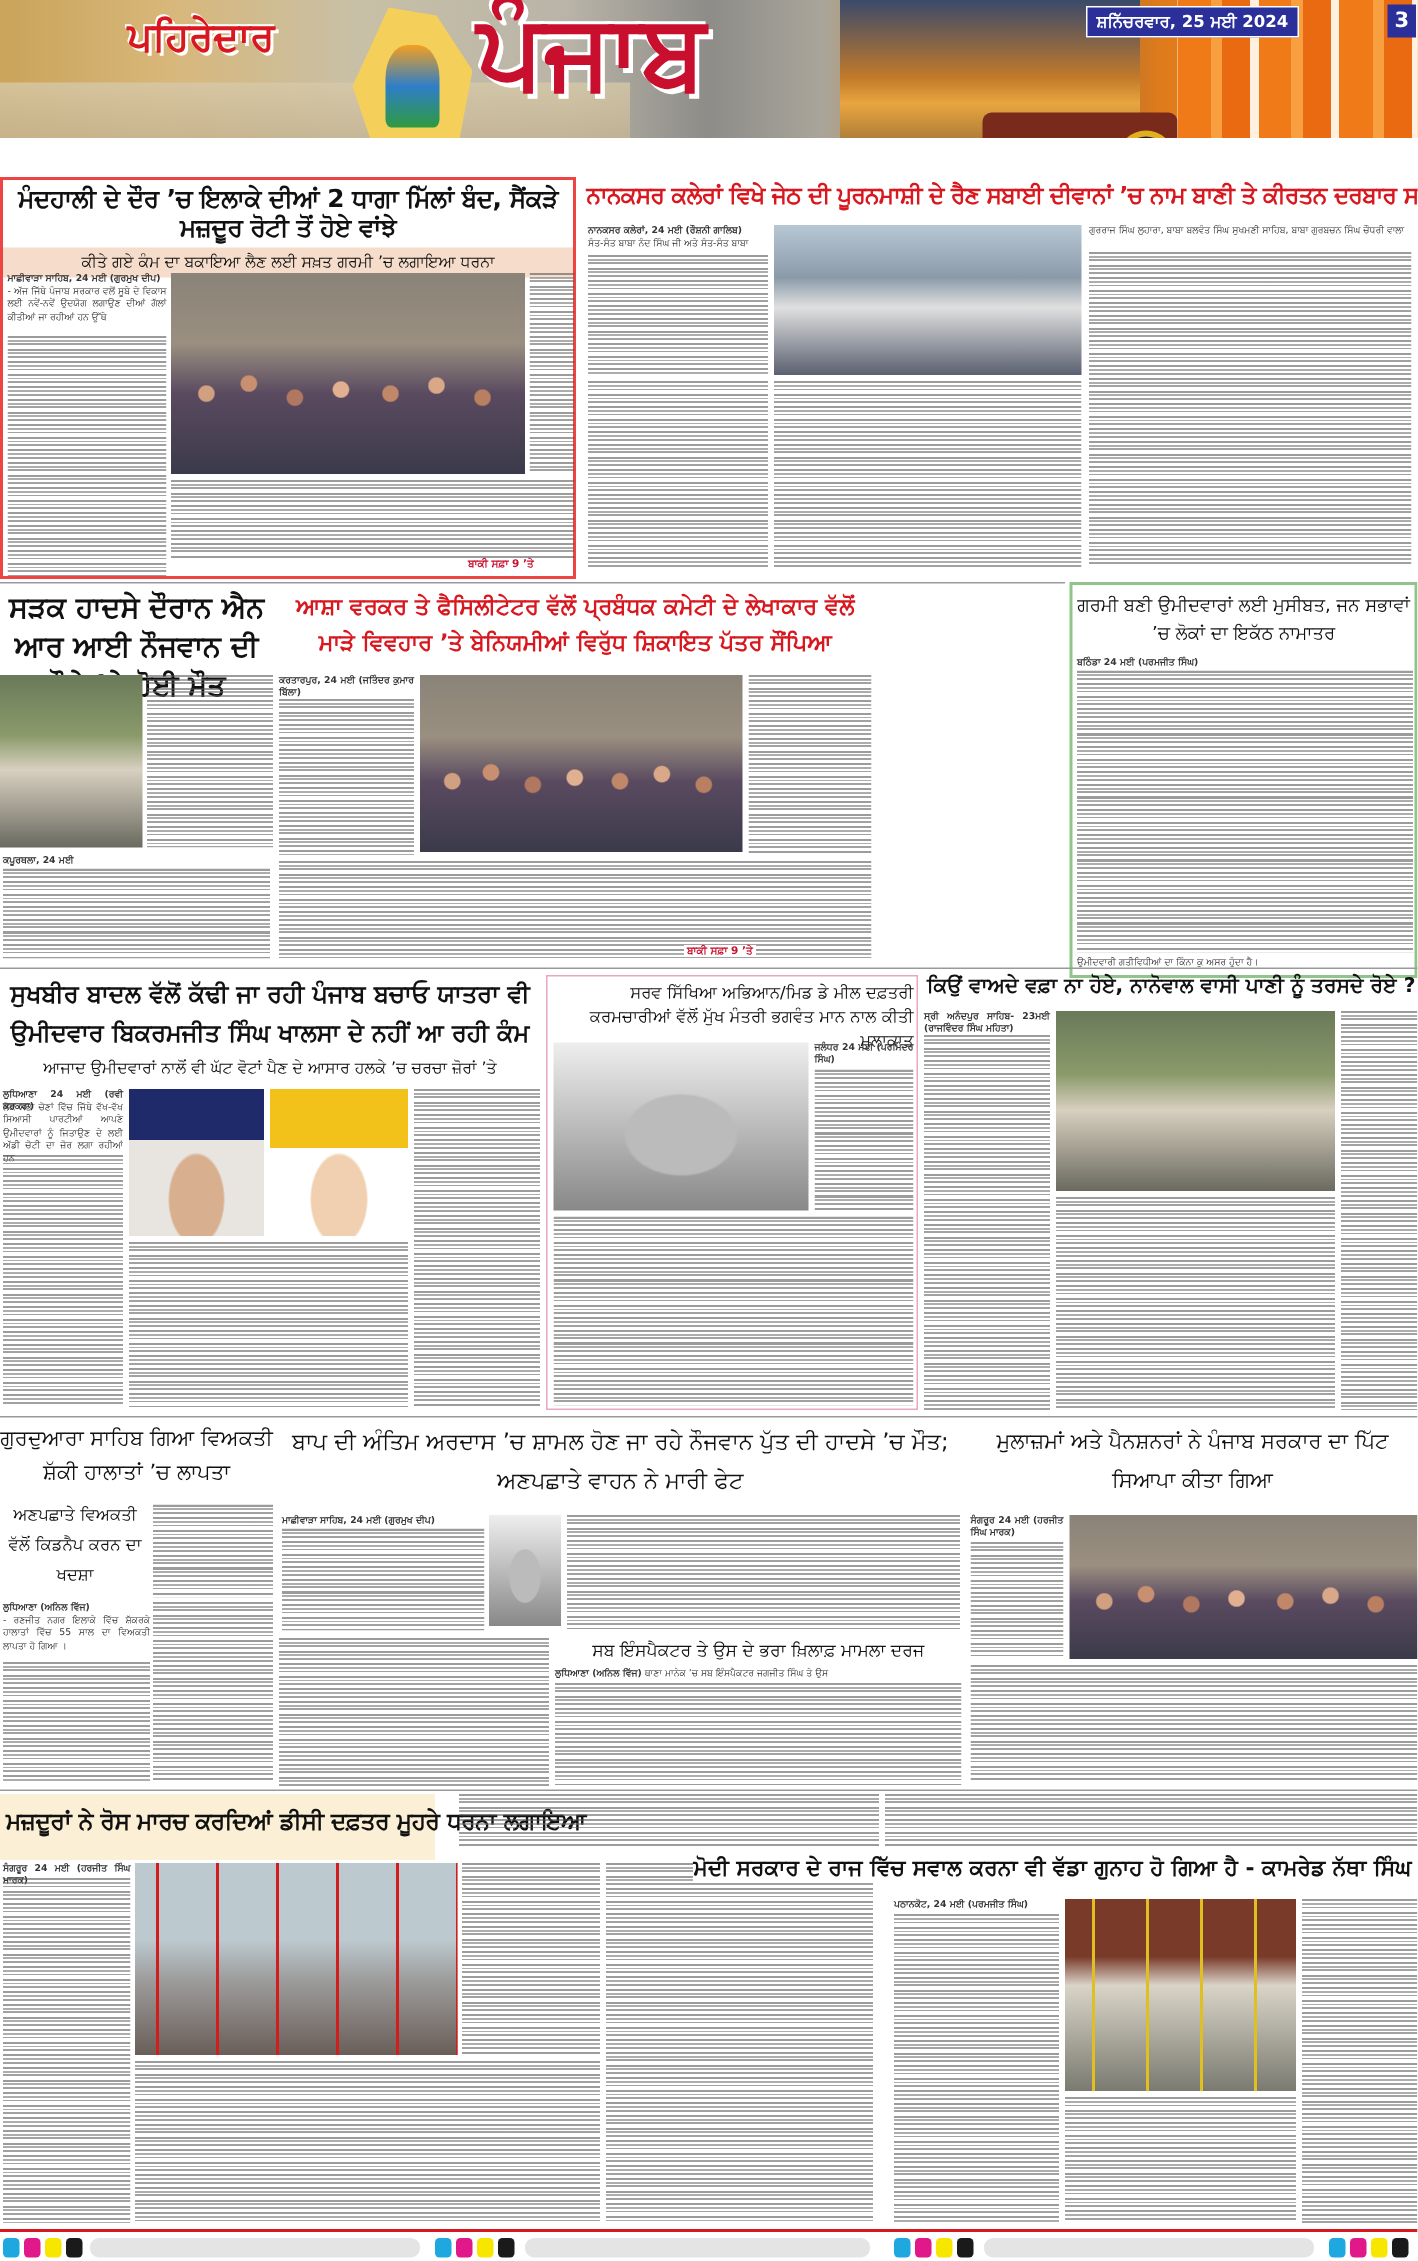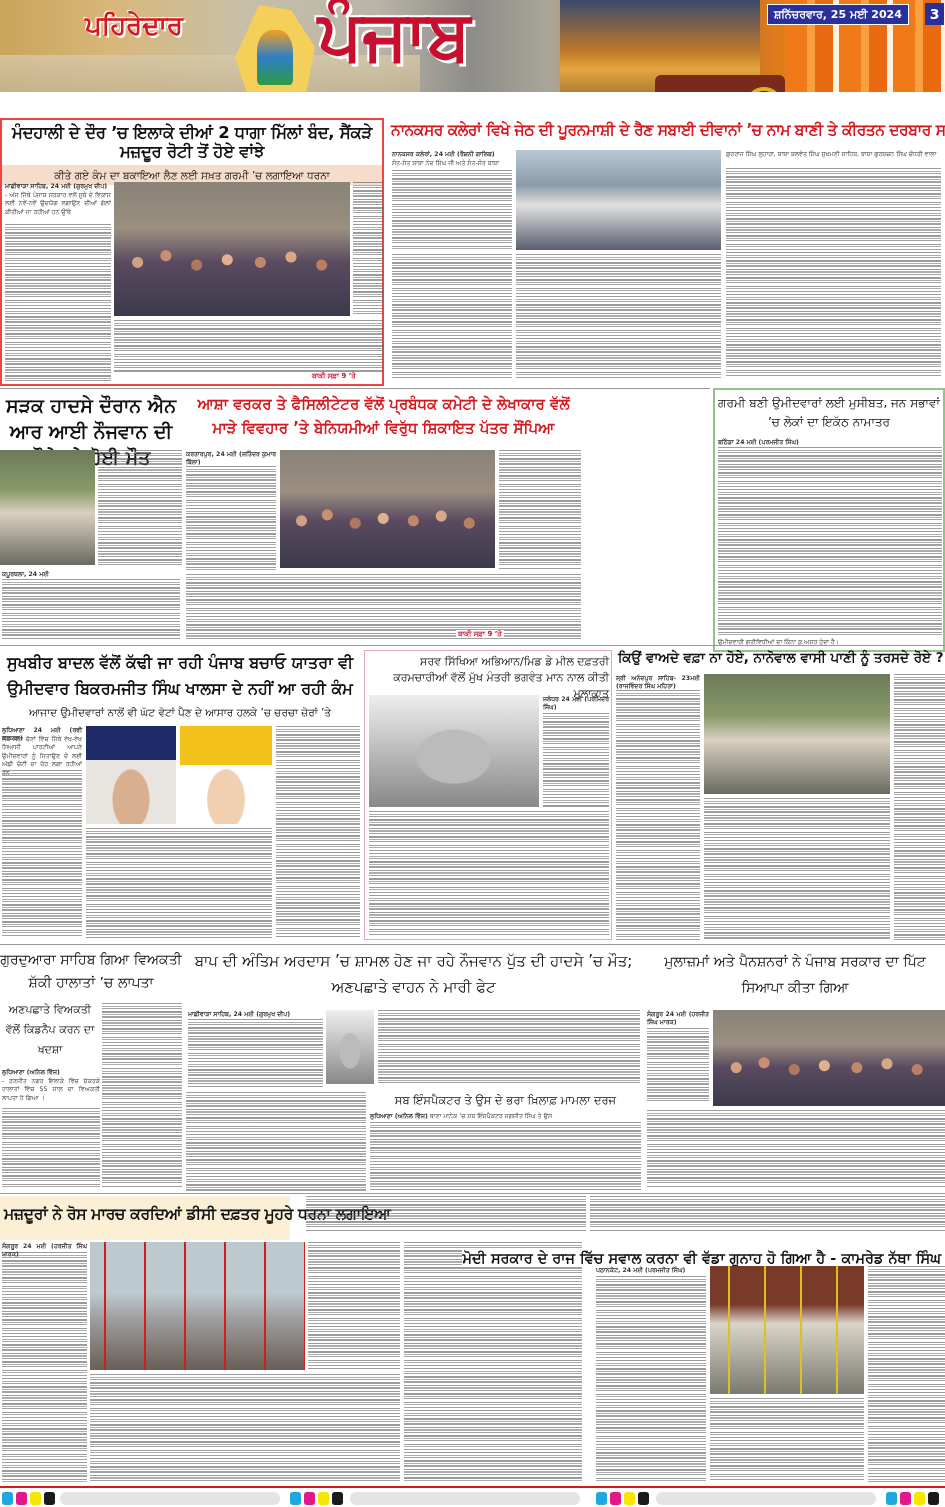--- a/index.html
+++ b/index.html
@@ -10,21 +10,21 @@
  background:linear-gradient(90deg,#c9a45a 0%,#d8b77a 12%,#c8c0a6 25%,#b9b4a8 40%,#8d8c88 50%,#a9a59a 58%,#c98a3a 66%,#8a6a3a 74%,#e07b1c 82%,#f08a22 100%);}
 #masthead .sky{left:560px;top:0;width:200px;height:115px;background:linear-gradient(180deg,#3a4a6a 0%,#c27a2a 45%,#e8a540 60%,#7a5a30 100%);}
 #masthead .kids{left:785px;top:0;width:160px;height:115px;background:repeating-linear-gradient(90deg,#f07a18 0 22px,#f8a040 22px 30px,#e96a10 30px 48px,#fff0e0 48px 54px);}
 #masthead .field{left:0;top:55px;width:420px;height:60px;background:linear-gradient(180deg,#d7c9a8,#bba887);opacity:.8;}
 #masthead .tractor{left:655px;top:75px;width:130px;height:40px;background:#7a2a1a;border-radius:6px 6px 0 0;}
 #masthead .tractor .wheel{position:absolute;bottom:-6px;width:28px;height:28px;border-radius:50%;background:#222;border:4px solid #e0b020;}
 .brand{left:85px;top:10px;font-family:"DejaVu Serif",serif;font-weight:bold;font-size:26px;color:#d8171e;text-shadow:2px 2px 0 #fff,-1px -1px 0 #fff;}
 .map{left:235px;top:5px;width:80px;height:105px;background:#f4d05a;clip-path:polygon(30% 0,70% 5%,100% 40%,85% 100%,20% 95%,0 50%);}
 .map .fig{position:absolute;left:22px;top:25px;width:36px;height:55px;background:linear-gradient(180deg,#f4a020,#2e7ec8 50%,#2e9a40);border-radius:40% 40% 10% 10%;}
 .title-pb{left:280px;top:0;font-family:"DejaVu Serif",serif;font-size:69px;font-weight:bold;color:#c8102e;text-shadow:3px 3px 0 #fff,-2px -2px 0 #fff;line-height:1;}
-.datebox{left:767px;top:4px;background:#2a2f9a;color:#fff;font-size:11px;font-weight:bold;padding:3px 6px;border:1px solid #fff;}
+.datebox{left:724px;top:4px;background:#2a2f9a;color:#fff;font-size:11px;font-weight:bold;padding:3px 6px;border:1px solid #fff;}
 .pagenum{left:925px;top:3px;width:19px;height:22px;background:#2a2f9a;color:#fff;font-weight:bold;font-size:14px;text-align:center;line-height:22px;}
 
 .hl{font-family:"DejaVu Sans",sans-serif;font-weight:bold;color:#111;text-align:center;line-height:1.15;}
 .text{font-size:6.2px;line-height:8.4px;color:#333;text-align:justify;}
 .fill{position:absolute;overflow:hidden;}
 .fill::before{content:"";position:absolute;inset:0;
  background:repeating-linear-gradient(180deg,#4a4a4a 0 1.4px,transparent 1.4px 2.6px,#6a6a6a 2.6px 3.8px,transparent 3.8px 5px,#555 5px 6.2px,transparent 6.2px 8.4px);opacity:.55;}
 .photo{position:absolute;overflow:hidden;}
 .rule{position:absolute;background:#999;}
 .pinkbox{border:2px solid #ef4444;}
@@ -194,21 +194,21 @@
   <div class="fill" style="left:308px;top:46px;width:92px;height:128px;"></div>
   <div class="fill" style="left:90px;top:178px;width:310px;height:108px;"></div>
   <div class="fill" style="left:404px;top:46px;width:178px;height:240px;"></div>
 </div>
 <div class="fill" style="left:306px;top:1196px;width:280px;height:36px;"></div>
 
 <div class="abs" style="left:590px;top:1196px;width:355px;height:290px;">
   <div class="fill" style="left:0;top:0;width:355px;height:36px;"></div>
 </div>
 <div class="abs" style="left:262px;top:1238px;width:683px;height:248px;">
-  <div class="hl" style="font-size:14.5px;text-align:left;padding-right:4px;white-space:nowrap;position:absolute;right:0;top:12px;background:#fff;">ਮੋਦੀ ਸਰਕਾਰ ਦੇ ਰਾਜ ਵਿੱਚ ਸਵਾਲ ਕਰਨਾ ਵੀ ਵੱਡਾ ਗੁਨਾਹ ਹੋ ਗਿਆ ਹੈ - ਕਾਮਰੇਡ ਨੱਥਾ ਸਿੰਘ</div>
+  <div class="hl" style="font-size:14.5px;text-align:left;padding-right:4px;white-space:nowrap;position:absolute;right:0;top:0;background:#fff;">ਮੋਦੀ ਸਰਕਾਰ ਦੇ ਰਾਜ ਵਿੱਚ ਸਵਾਲ ਕਰਨਾ ਵੀ ਵੱਡਾ ਗੁਨਾਹ ਹੋ ਗਿਆ ਹੈ - ਕਾਮਰੇਡ ਨੱਥਾ ਸਿੰਘ</div>
   <div class="abs text" style="left:334px;top:28px;width:110px;font-weight:bold;background:#fff;">ਪਠਾਨਕੋਟ, 24 ਮਈ (ਪਰਮਜੀਤ ਸਿੰਘ)</div>
   <div class="fill" style="left:334px;top:38px;width:110px;height:206px;background:#fff;"></div>
   <div class="photo march2" style="left:448px;top:28px;width:154px;height:128px;"></div>
   <div class="fill" style="left:606px;top:28px;width:77px;height:216px;background:#fff;"></div>
   <div class="fill" style="left:448px;top:160px;width:154px;height:84px;background:#fff;"></div>
 </div>
 
 <div class="rule" style="left:0;top:388px;width:710px;height:1px;"></div>
 <div class="rule" style="left:0;top:645px;width:945px;height:1px;"></div>
 <div class="rule" style="left:0;top:944px;width:945px;height:1px;"></div>

